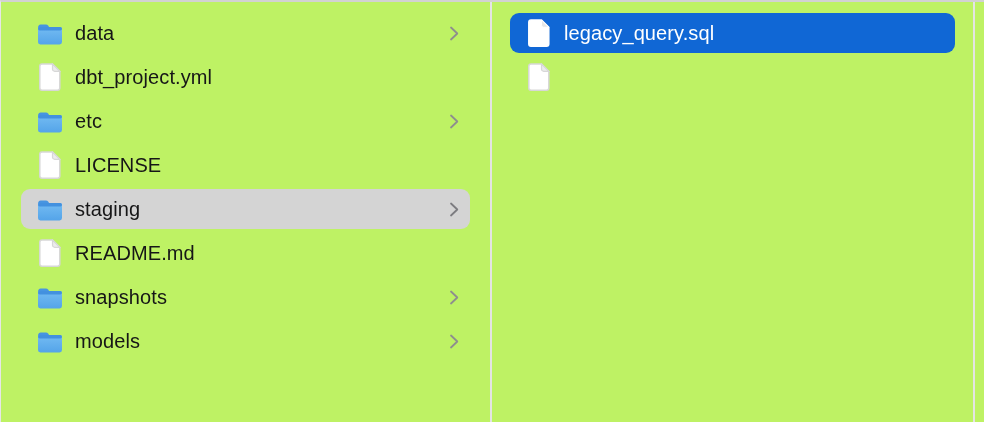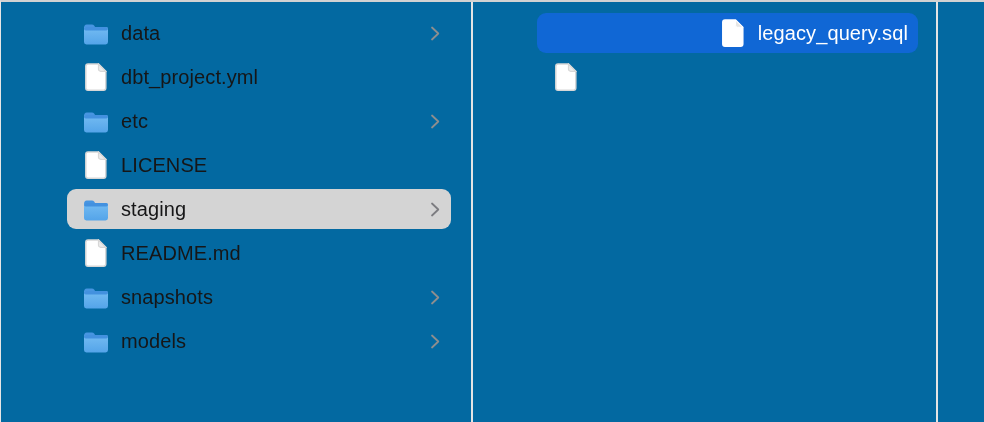--- a/index.html
+++ b/index.html
@@ -3,37 +3,37 @@
 <meta charset="utf-8">
 <style>
   * { margin:0; padding:0; box-sizing:border-box; }
   html,body { width:984px; height:422px; background:#fff; overflow:hidden; }
   body {
     font-family:"Liberation Sans","DejaVu Sans",sans-serif;
     display:flex;
     border-top:2px solid #d2d2d2;
     border-left:1px solid #e6e6e6;
   }
-  .pane { height:100%; background:#0369a1;padding-left:46px; }
+  .pane { height:100%; background:#bef264; }
   .pane-1 { width:491px; border-right:2px solid #e4e4e4; }
   .pane-2 { width:483px; border-right:2px solid #e4e4e4; }
   .pane-3 { flex:1; }
   .list { list-style:none; padding-top:11px; }
   .row {
     height:40px;
     margin:0 20px 4px 20px;
     padding:0 10px 0 16px;
     display:flex;
     align-items:center;
     border-radius:9px;
     cursor:default;
   }
   .pane-2 .row { margin-left:18px; margin-right:18px; }
   .row.selected-gray { background:#d4d4d4; }
-  .row.selected-blue { background:#1067d5;justify-content:flex-end; }
+  .row.selected-blue { background:#1067d5; }
   .label {
     font-size:20px;
     color:#161617;
     margin-left:12px;
     white-space:nowrap;
     letter-spacing:.1px;
   }
   .selected-blue .label { color:#ffffff; }
   .icon { width:26px; height:28px; display:flex; align-items:center; justify-content:center; flex:0 0 26px; }
   .chevron { margin-left:auto; width:12px; height:17px; display:flex; align-items:center; }

